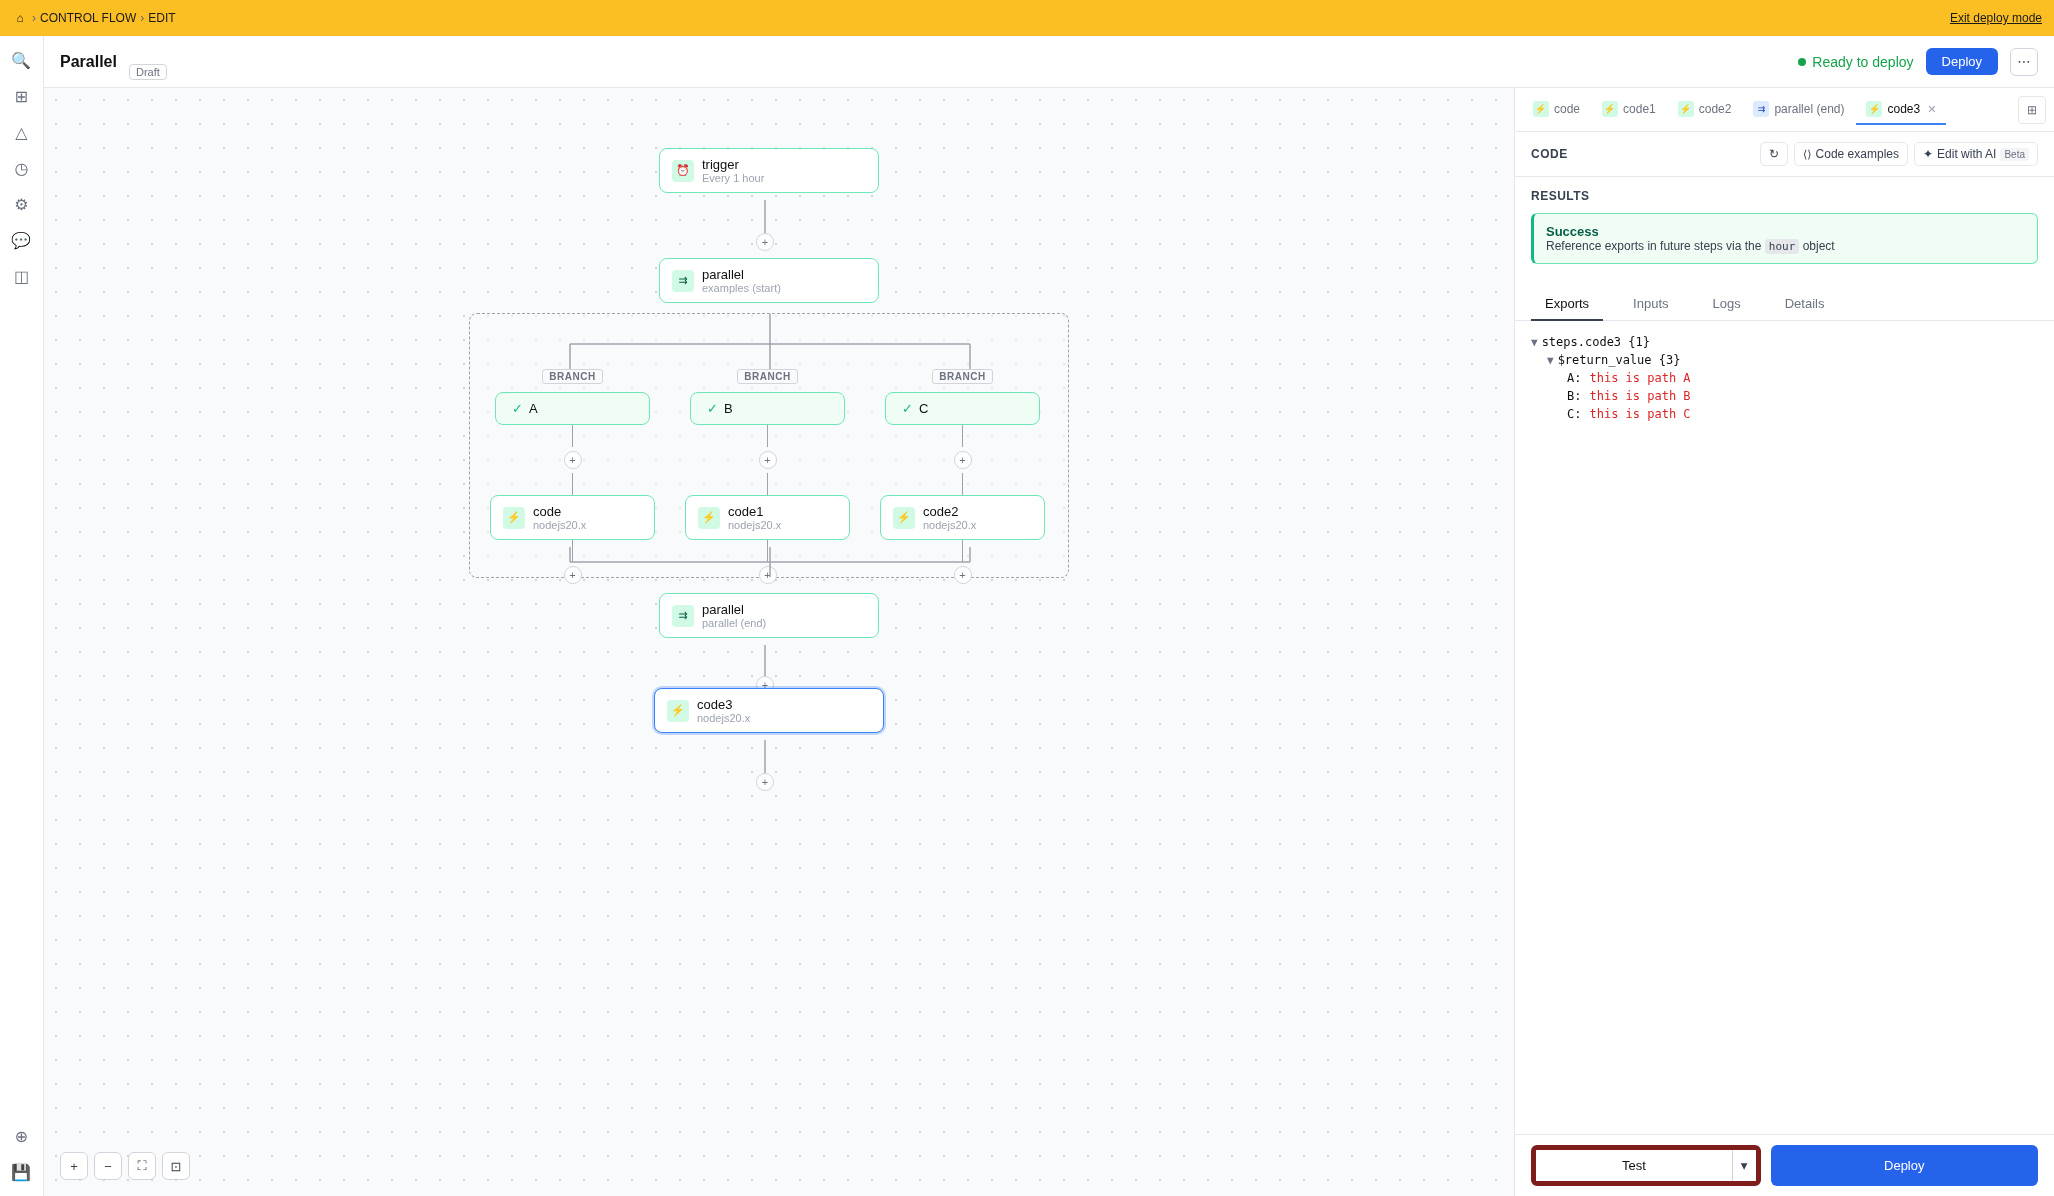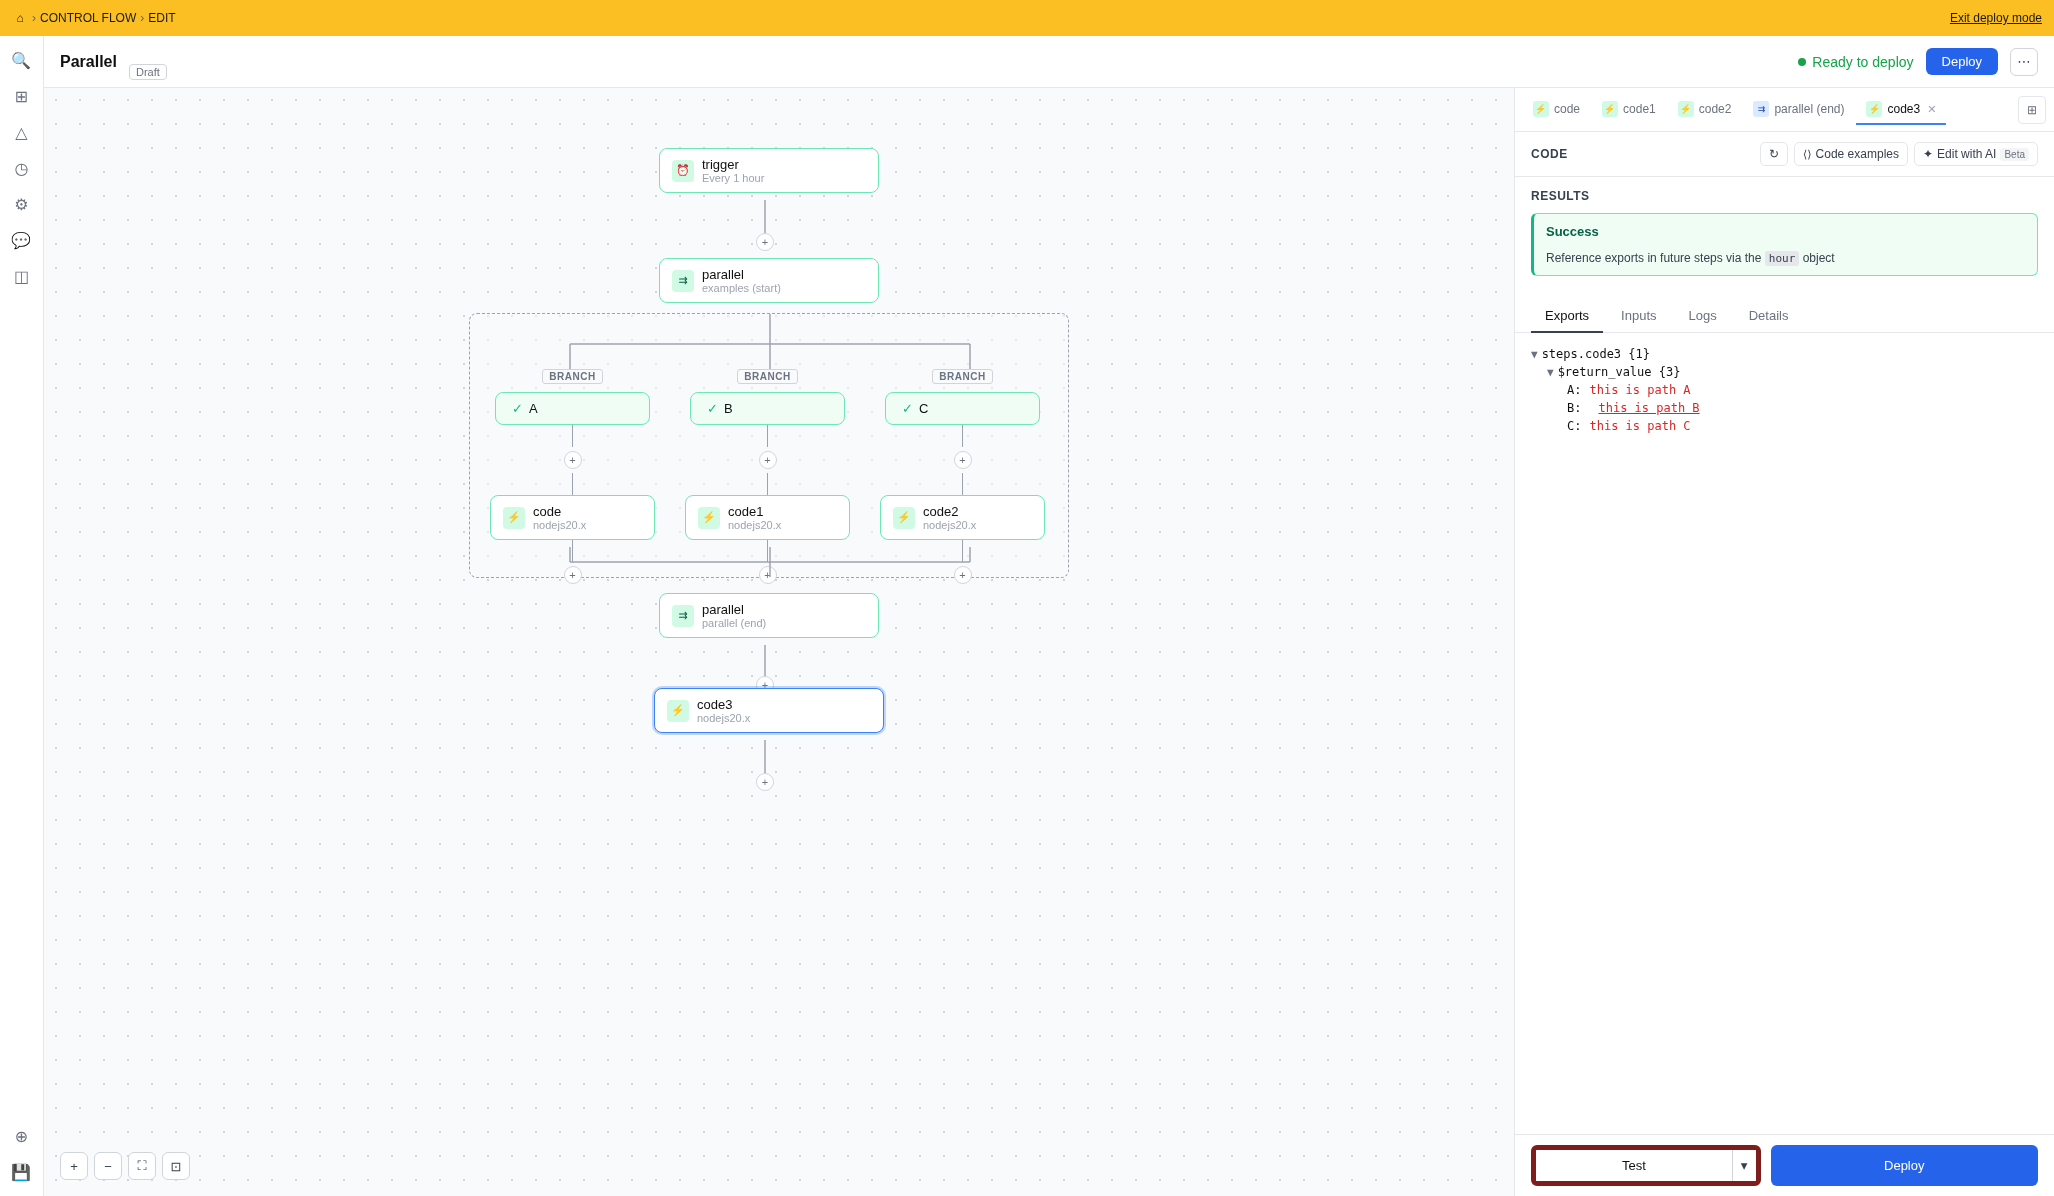--- a/index.html
+++ b/index.html
@@ -236,30 +236,30 @@
     .results-section { padding: 12px 16px; }
     .results-title { font-size: 12px; font-weight: 600; color: #374151; letter-spacing: 0.5px; text-transform: uppercase; margin-bottom: 10px; }
     .success-box {
       border: 1px solid #6ee7b7;
       border-left: 3px solid #10b981;
       border-radius: 6px;
       padding: 10px 12px;
       background: #f0fdf4;
       margin-bottom: 12px;
     }
-    .success-title { font-size: 13px; font-weight: 600; color: #065f46; margin-bottom: 12px; }
+    .success-title { font-size: 13px; font-weight: 600; color: #065f46; margin-bottom: 0; }
     .success-desc { font-size: 12px; color: #374151; }
     .success-desc code {
       background: #e5e7eb; border-radius: 3px;
       padding: 1px 4px; font-family: monospace; font-size: 11px;
     }
 
     
     .sub-tabs {
-      display: flex; gap: 4px;
+      display: flex; gap: 16px;
       border-bottom: 1px solid #e5e7eb;
       padding: 0 16px;
     }
     .sub-tab {
       padding: 8px 14px;
       font-size: 13px; color: #6b7280;
       cursor: pointer;
       border-bottom: 2px solid transparent;
       margin-bottom: -1px;
     }
@@ -570,21 +570,21 @@
           <div class="tree-row" style="padding-left:16px;">
             <span class="tree-arrow">▼</span>
             <span class="tree-key">$return_value {3}</span>
           </div>
           <div class="tree-row" style="padding-left:36px;">
             <span class="tree-key">A:</span>
             <span class="tree-value-red" style="margin-left:4px;">this is path A</span>
           </div>
           <div class="tree-row" style="padding-left:36px;">
             <span class="tree-key">B:</span>
-            <span class="tree-value-red" style="margin-left:13px;text-decoration:underline;">this is path B</span>
+            <span class="tree-value-red" style="margin-left:4px;">this is path B</span>
           </div>
           <div class="tree-row" style="padding-left:36px;">
             <span class="tree-key">C:</span>
             <span class="tree-value-red" style="margin-left:4px;">this is path C</span>
           </div>
         </div>
 
         <div class="panel-footer">
           <div class="test-btn-group">
             <button class="test-btn">Test</button>

